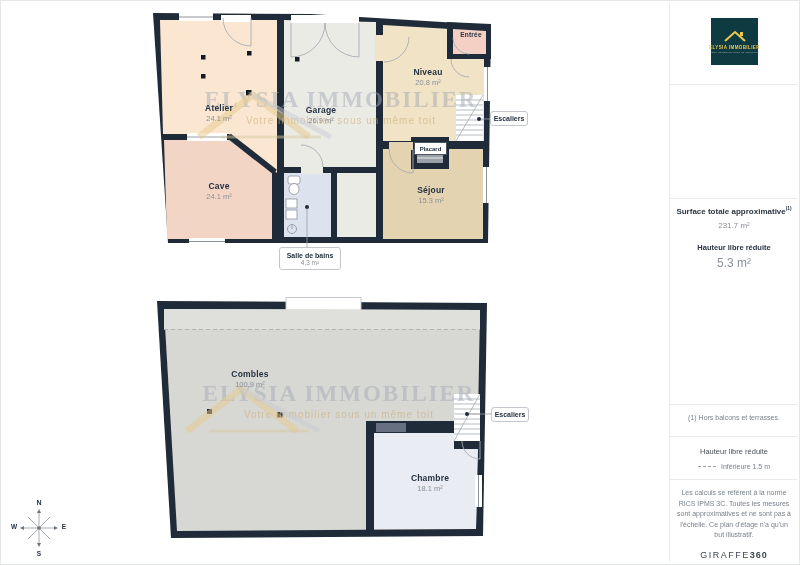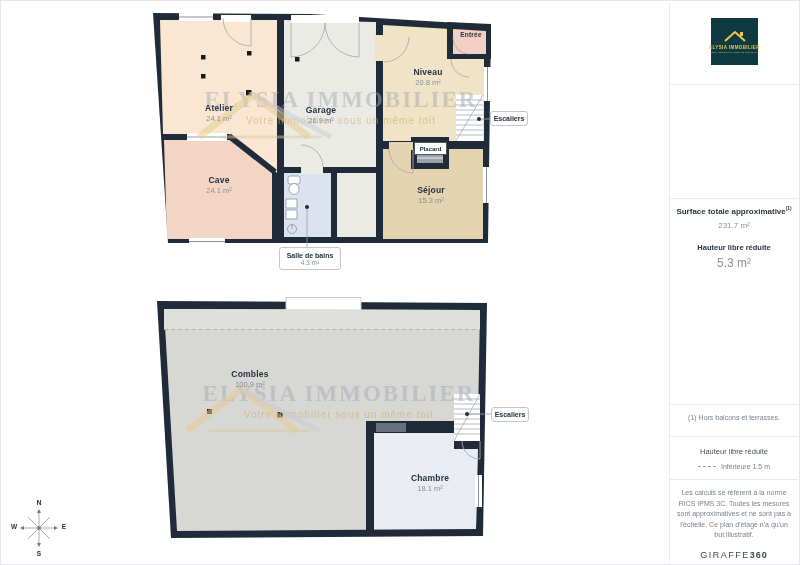--- a/index.html
+++ b/index.html
@@ -163,21 +163,21 @@
       <div class="room-area">24.1 m²</div>
     </div>
     <div class="room-label" style="left:130px;top:98px;width:80px;">
       <div class="room-name">Garage</div>
       <div class="room-area">26.9 m²</div>
     </div>
     <div class="room-label" style="left:237px;top:60px;width:80px;">
       <div class="room-name">Niveau</div>
       <div class="room-area">20.8 m²</div>
     </div>
-    <div class="room-label" style="left:28px;top:168px;width:80px;">
+    <div class="room-label" style="left:28px;top:174px;width:80px;">
       <div class="room-name">Cave</div>
       <div class="room-area">24.1 m²</div>
     </div>
     <div class="room-label" style="left:240px;top:178px;width:80px;">
       <div class="room-name">Séjour</div>
       <div class="room-area">15.3 m²</div>
     </div>
     <div class="room-label small" style="left:298px;top:24px;width:44px;">
       <div class="room-name">Entrée</div>
     </div>

